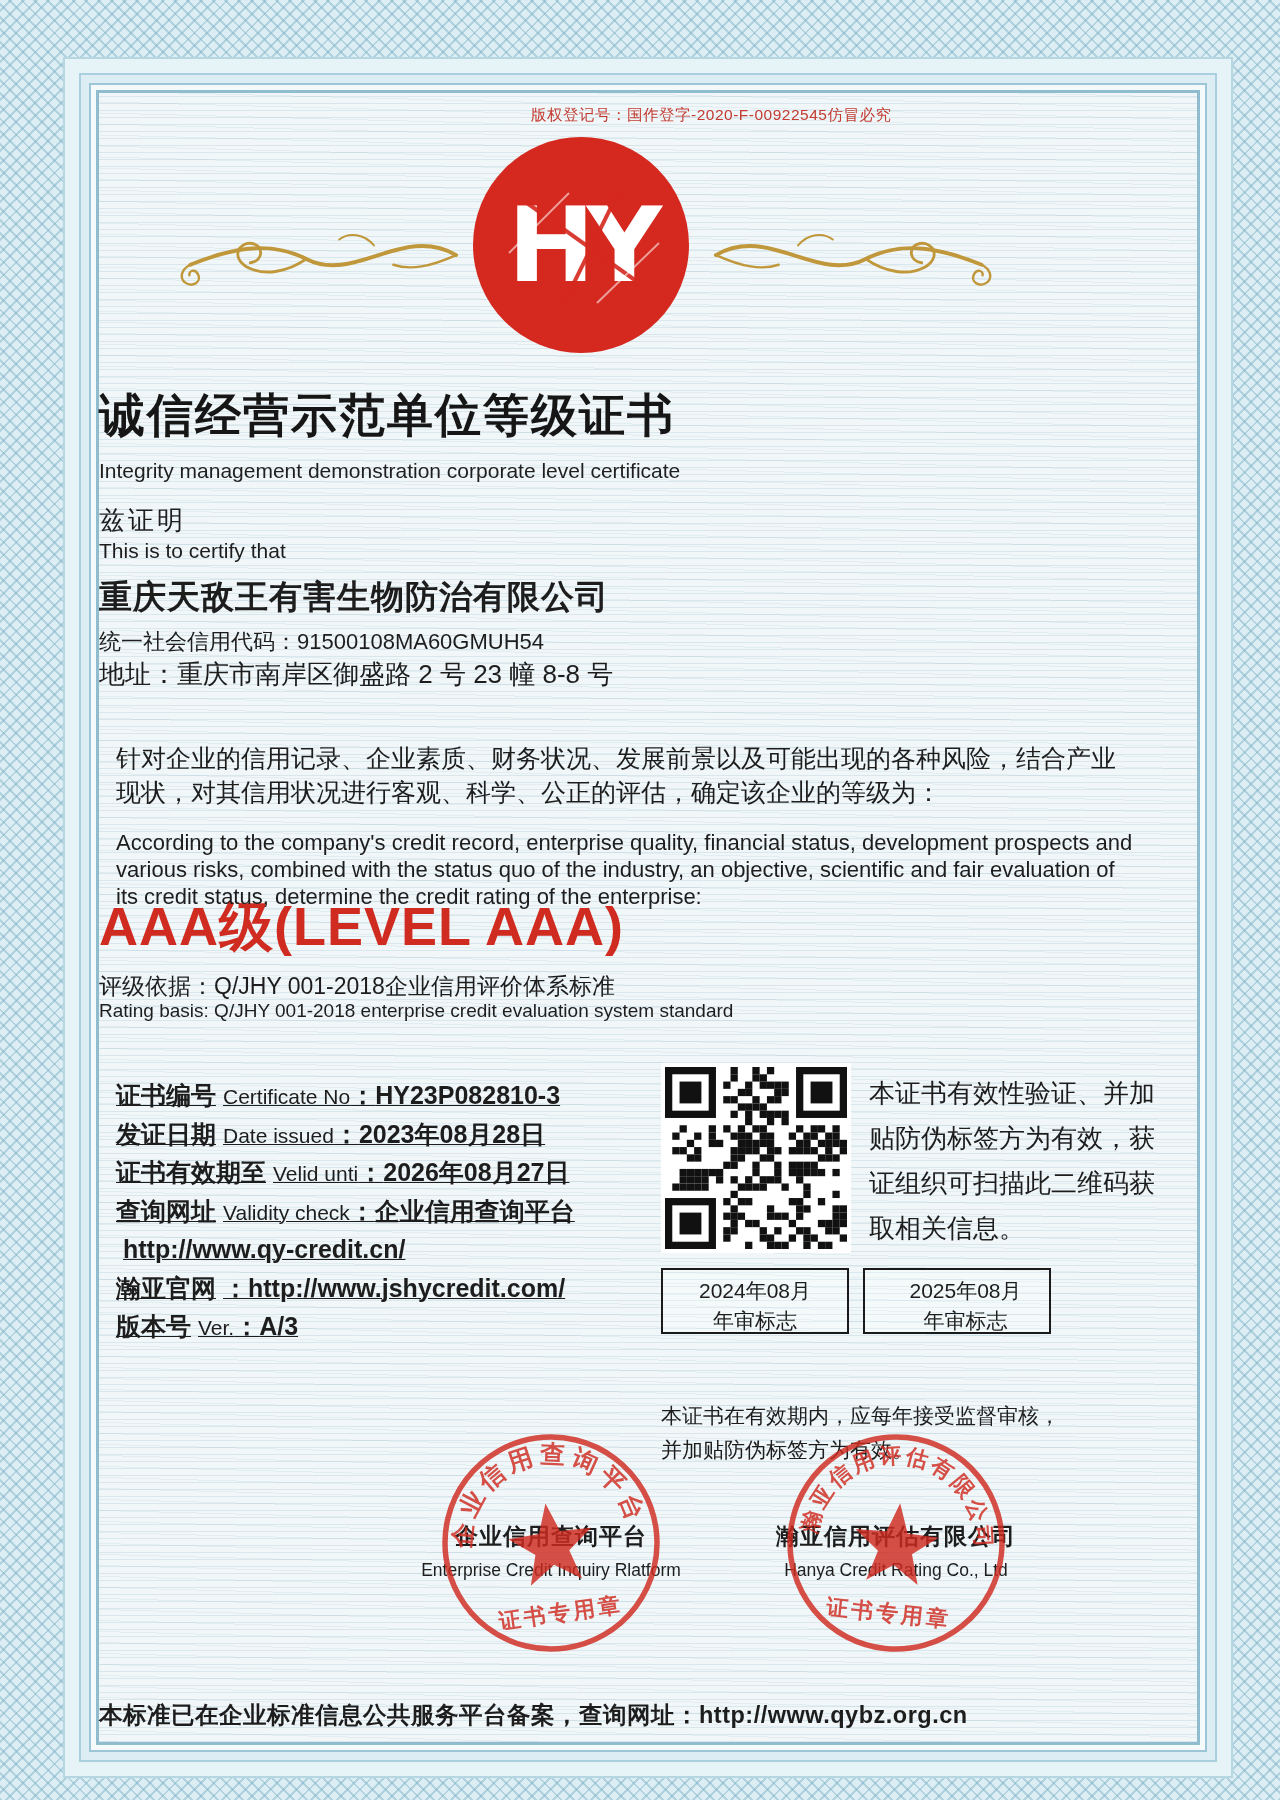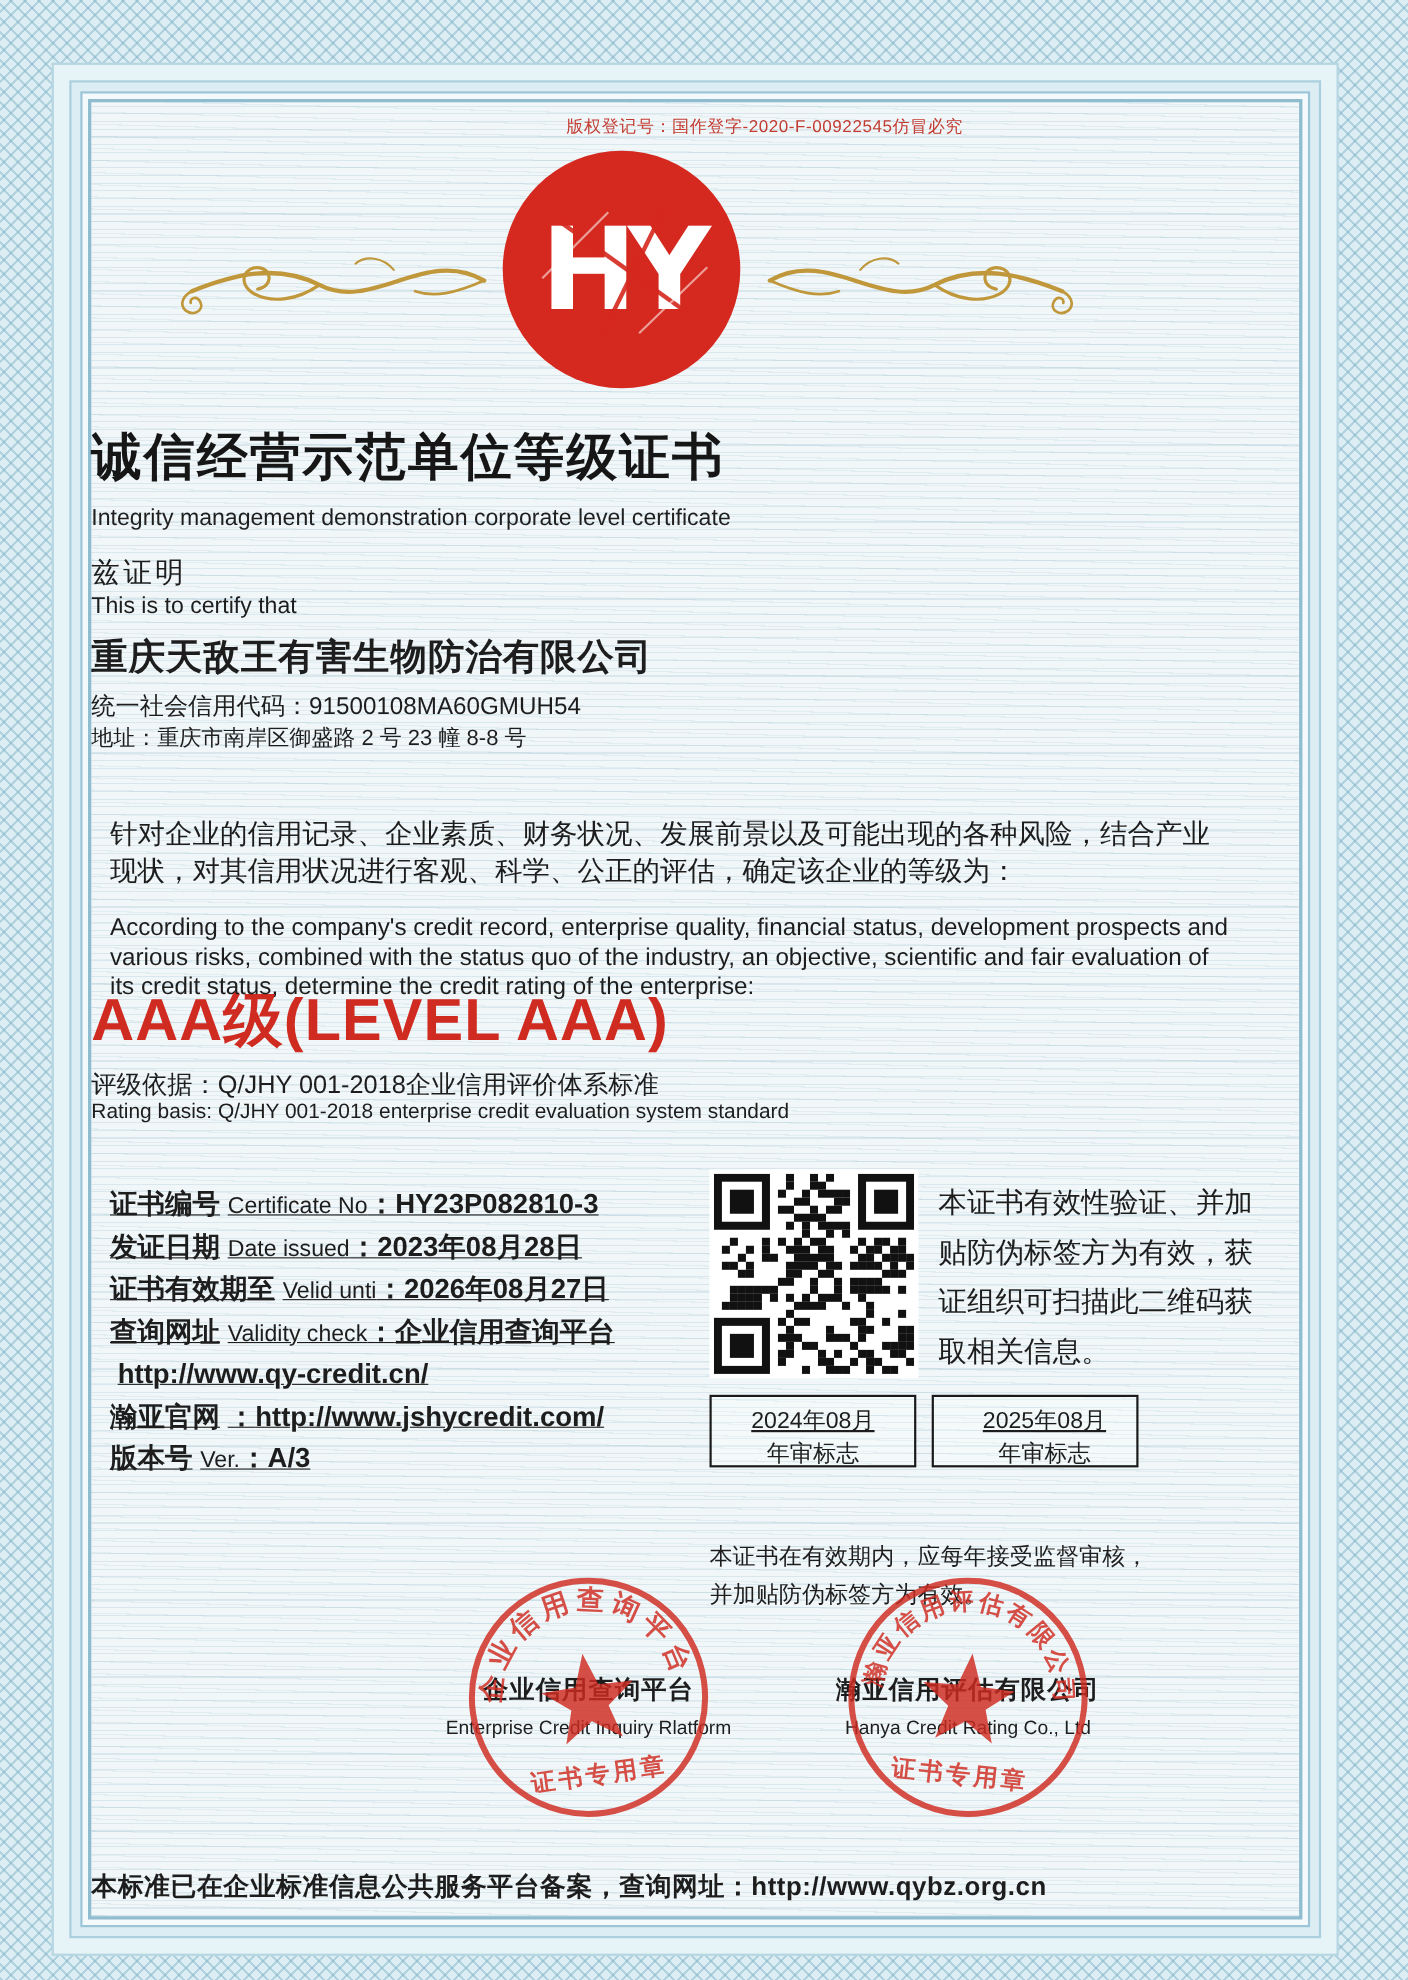--- a/index.html
+++ b/index.html
@@ -12,21 +12,21 @@
   }
   .page {
     position:relative; width:1280px; height:1800px;
     background-color:#dcedf3;
     background-image:
       repeating-linear-gradient(45deg, rgba(124,176,198,.45) 0 2px, transparent 2px 9px),
       repeating-linear-gradient(-45deg, rgba(124,176,198,.45) 0 2px, transparent 2px 9px);
     overflow:hidden;
   }
   .panel {
-    position:absolute; left:80px; top:90px; width:1104px; height:1655px;
+    position:absolute; left:96px; top:90px; width:1104px; height:1655px;
     background-color:#f1f7f9;
     background-image:
       repeating-linear-gradient(0deg, rgba(120,168,190,.20) 0 1px, transparent 1px 7px),
       repeating-linear-gradient(1.5deg, rgba(120,168,190,.13) 0 1px, transparent 1px 11px);
     border:3px solid #8fbccf;
     box-shadow:
       0 0 0 5px #f4fafc,
       0 0 0 7px #9cc5d8,
       0 0 0 15px #dcedf3,
       0 0 0 17px #aacfde,
@@ -44,21 +44,21 @@
   .flourish { position:absolute; width:290px; height:84px; top:122px; }
   .flourish.fl-left { left:72px; }
   .flourish.fl-right { left:612px; transform:scaleX(-1); }
 
   .title    { top:292px; font-size:46px; font-weight:700; letter-spacing:2px; color:#161616;}
   .subtitle { top:366px; font-size:21px; color:#1f1f1f; }
   .certify-zh { top:410px; font-size:26px; font-weight:500; letter-spacing:3px;}
   .certify-en { top:446px; font-size:21px; }
   .company  { top:482px; font-size:33px; font-weight:800; letter-spacing:1px;}
   .credit-code { top:534px; font-size:22px; font-weight:500;}
-  .address  { top:564px; font-size:20px; font-weight:500;}
+  .address  { top:564px; font-size:26px; font-weight:500;}
 
   .intro { position:absolute; left:17px; top:648px; width:1022px; }
   .intro-zh div { font-size:25px; font-weight:500; line-height:34px; white-space:nowrap; }
   .intro-en { margin-top:20px; font-size:22px; line-height:27px; }
 
   .level    { top:798px; font-size:54px; font-weight:900; color:#cf2b21; letter-spacing:1px;}
   .basis-zh { top:878px; font-size:23px; font-weight:500;}
   .basis-en { top:907px; font-size:19px; }
 
   .details { position:absolute; left:17px; top:985px; width:560px;text-decoration:underline; }
@@ -69,21 +69,21 @@
   .d-val { font-size:25px; font-weight:600; }
 
   .qr-wrap { position:absolute; left:562px; top:970px; width:190px; height:190px; background:#fff; padding:4px; }
   .qr-wrap svg { width:100%; height:100%; display:block; }
   .qr-note { position:absolute; left:770px; top:978px; width:300px; font-size:26px; font-weight:500; line-height:45px; }
 
   .audit-box {
     position:absolute; top:1175px; width:188px; height:66px;
     border:2px solid #1a1a1a; text-align:center; background:rgba(255,255,255,.25);
   }
-  .audit-box .ab1 { font-size:21px; font-weight:500; margin-top:7px;text-decoration:underline; }
+  .audit-box .ab1 { font-size:21px; font-weight:500; margin-top:7px; }
   .audit-box .ab2 { font-size:21px; font-weight:500; margin-top:2px; }
   .audit-box.b1 { left:562px; }
   .audit-box.b2 { left:764px;padding-left:17px; }
   .audit-note { position:absolute; left:562px; top:1258px; width:408px; font-size:21px; font-weight:500; line-height:34px;margin-top:48px; }
 
   .org { position:absolute; width:340px; text-align:center; }
   .org-left  { left:282px; top:1428px; }
   .org-right { left:627px; top:1428px; }
   .org-zh { font-size:23px; font-weight:700; letter-spacing:1px; }
   .org-en { font-size:17.5px; margin-top:8px; }

